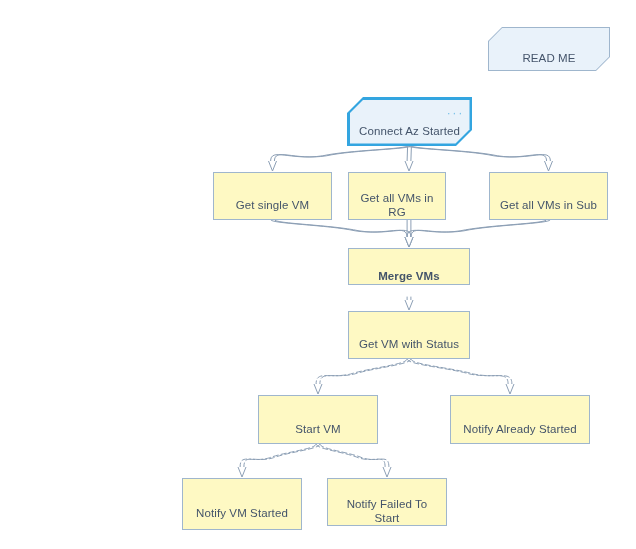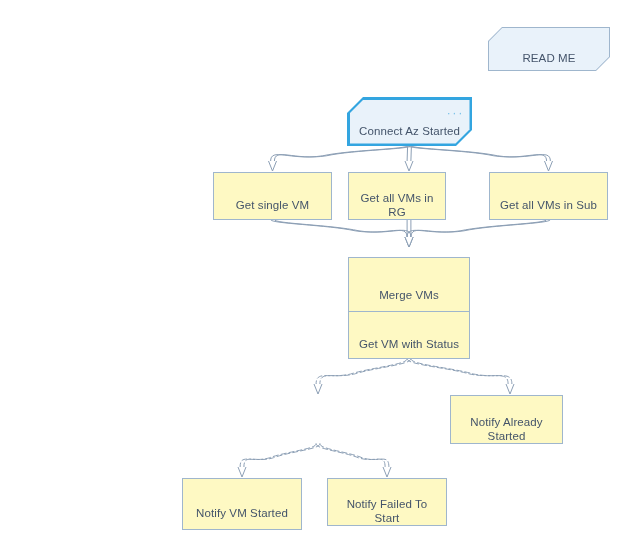--- a/index.html
+++ b/index.html
@@ -167,27 +167,30 @@
     </div>
     <div class="node" style="left: 213px; top: 172px; width: 119px; height: 48px;">
       <span class="label">Get single VM</span>
     </div>
     <div class="node" style="left: 348px; top: 172px; width: 98px; height: 48px;">
       <span class="label">Get all VMs in RG</span>
     </div>
     <div class="node" style="left: 489px; top: 172px; width: 119px; height: 48px;">
       <span class="label">Get all VMs in Sub</span>
     </div>
-    <div class="node" style="left: 348px; top: 257px; width: 122px; height: 58px;">
+    <div class="node" style="left: 348px; top: 248px; width: 122px; height: 37px; font-weight: bold;">
       <span class="label">Merge VMs</span>
     </div>
     <div class="node" style="left: 348px; top: 311px; width: 122px; height: 48px;">
       <span class="label">Get VM with Status</span>
     </div>
-    <div class="node" style="left: 450px; top: 395px; width: 113px; height: 49px;">
+    <div class="node" style="left: 258px; top: 395px; width: 120px; height: 49px;">
+      <span class="label">Start VM</span>
+    </div>
+    <div class="node" style="left: 450px; top: 395px; width: 140px; height: 49px;">
       <span class="label">Notify Already Started</span>
     </div>
     <div class="node" style="left: 182px; top: 478px; width: 120px; height: 52px;">
       <span class="label">Notify VM Started</span>
     </div>
     <div class="node" style="left: 327px; top: 478px; width: 120px; height: 48px;">
       <span class="label">Notify Failed To Start</span>
     </div>
   </div>
 

